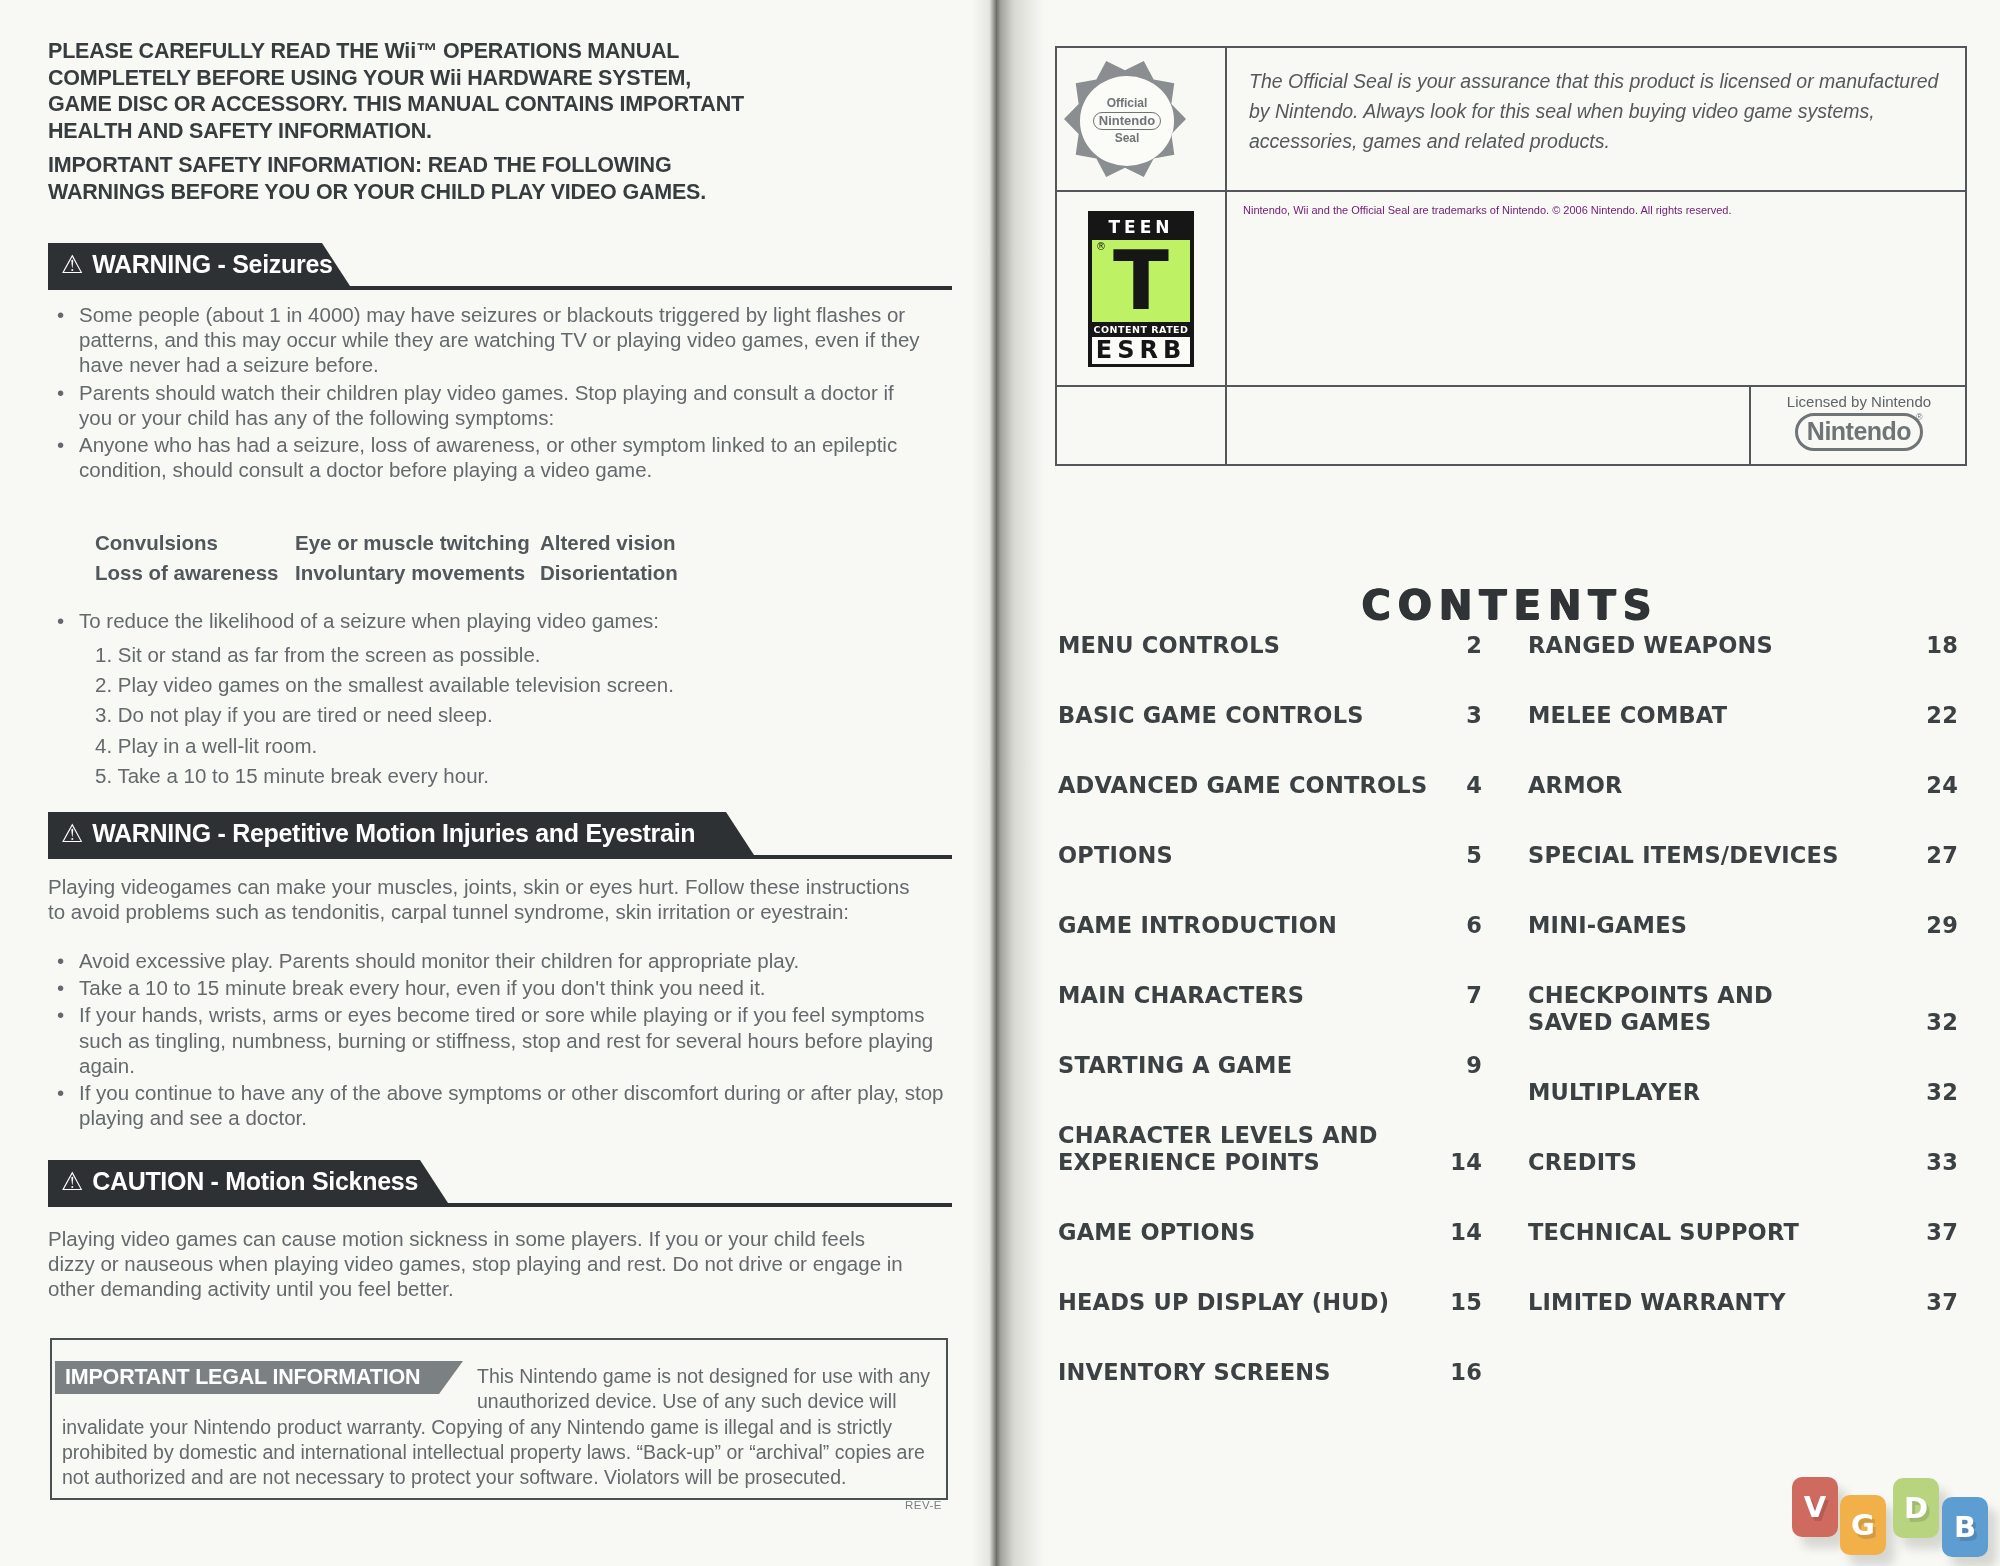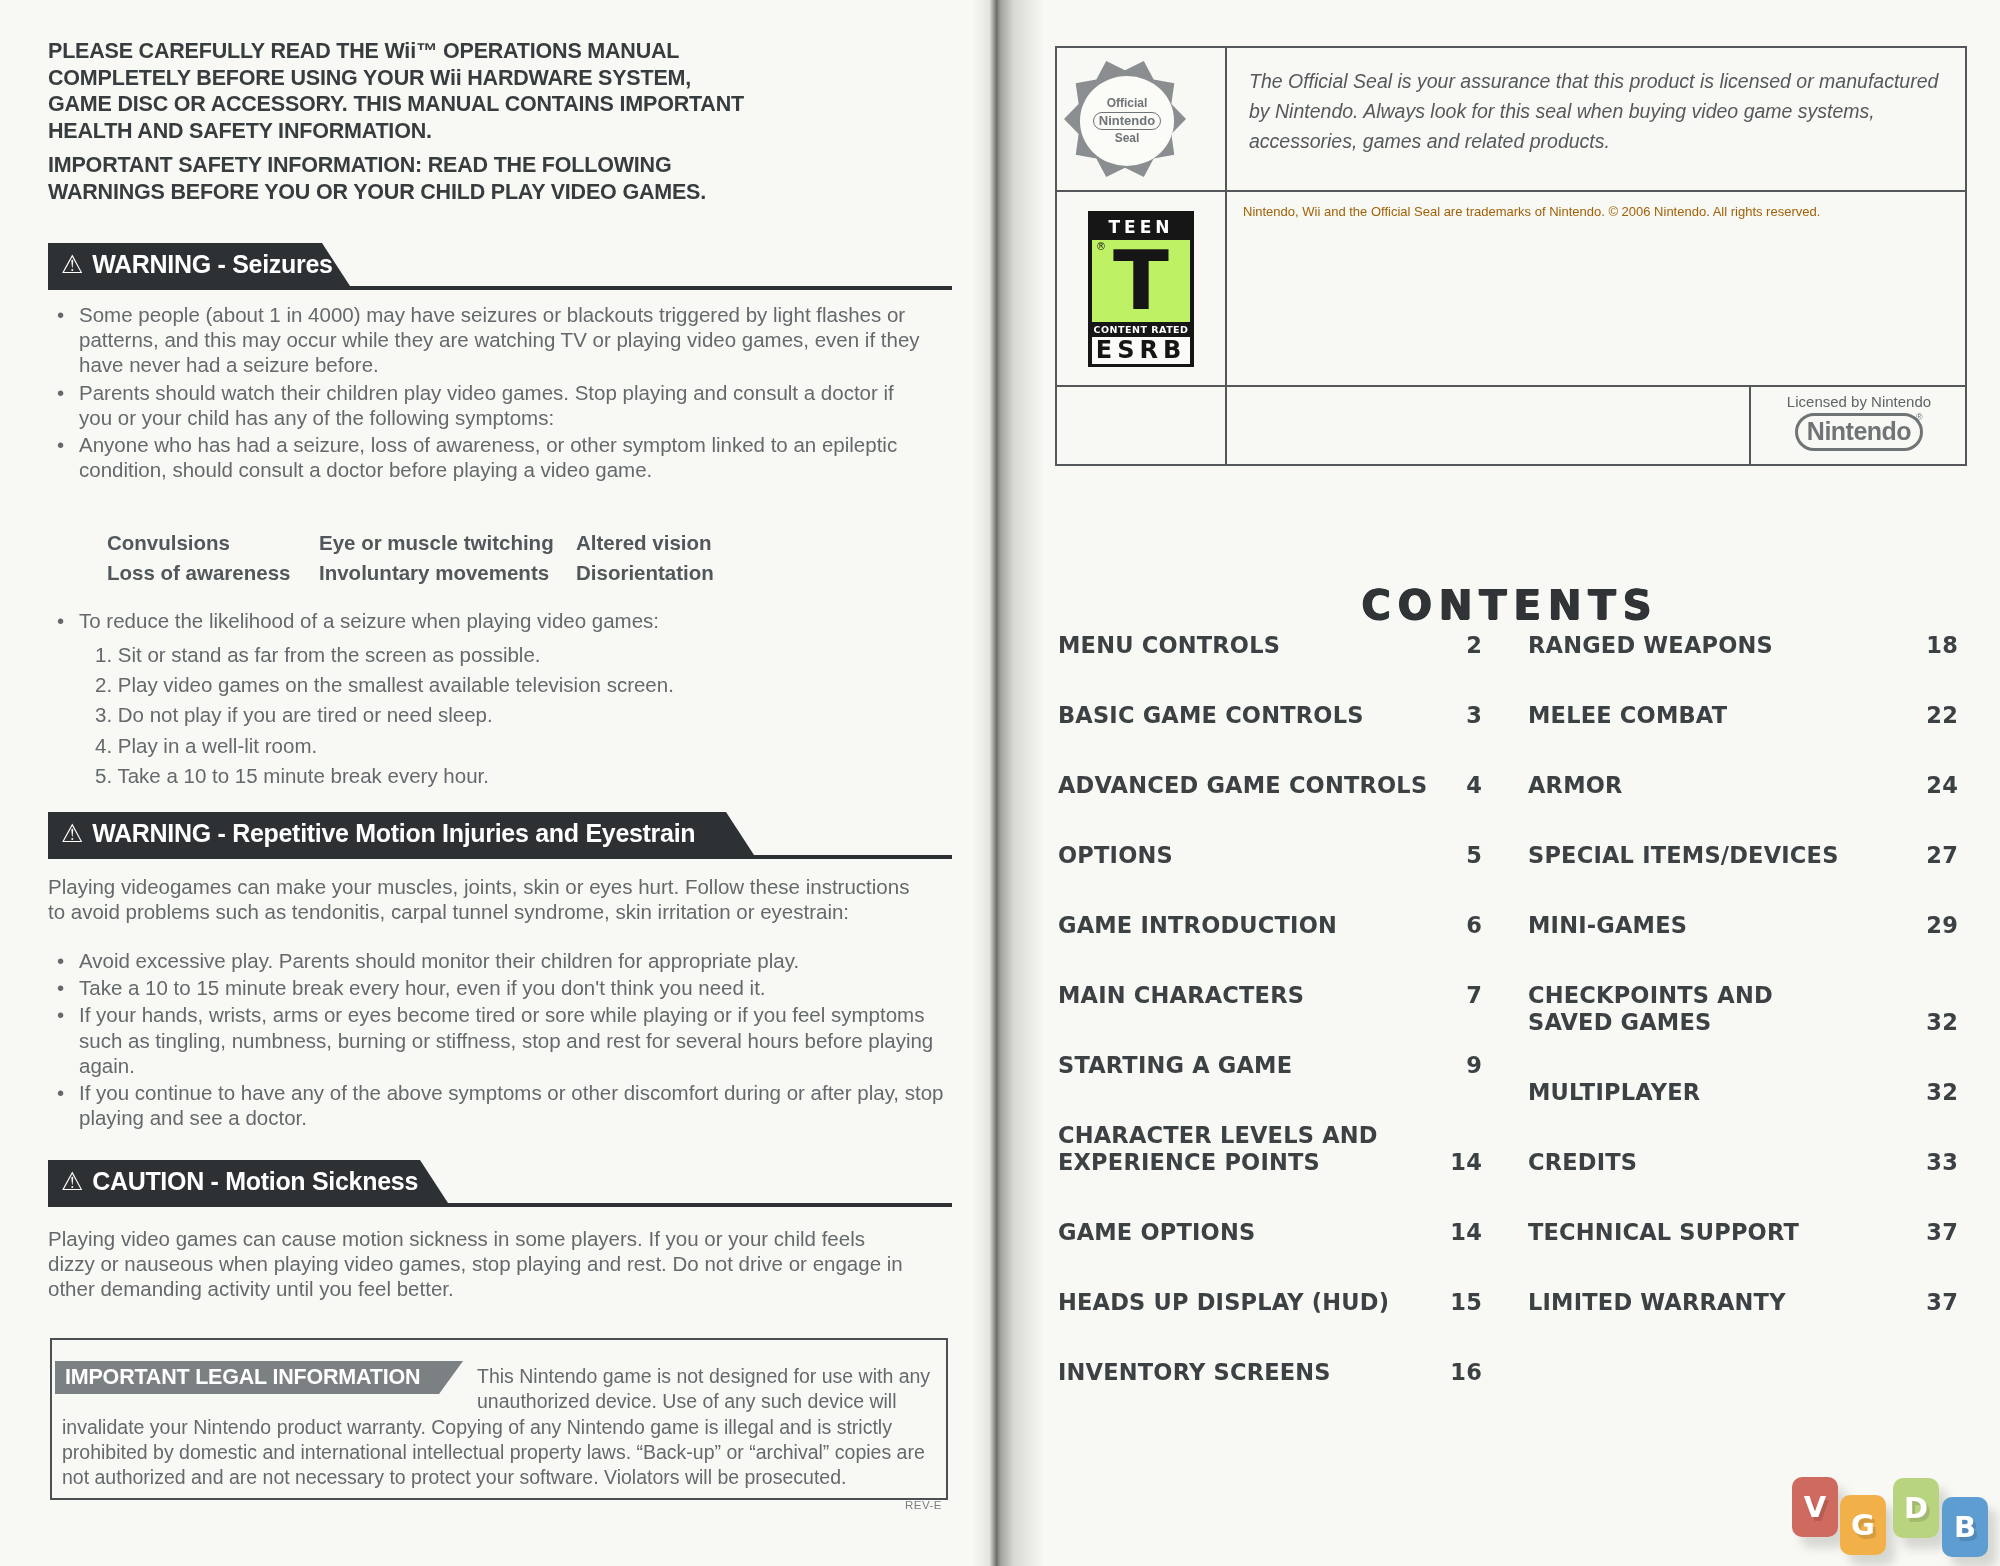--- a/index.html
+++ b/index.html
@@ -50,21 +50,21 @@
   .body-text{font-size:20.5px;line-height:1.23;color:#64696c;}
   ul.bullets{list-style:none;margin:0;padding:0;}
   ul.bullets li{position:relative;padding-left:31px;margin-bottom:2px;}
   ul.bullets li::before{content:"\2022";position:absolute;left:9px;top:0;}
 
   .bullets-1{position:absolute;left:48px;top:302px;width:878px;}
   .symptoms{
     position:absolute;left:95px;top:528px;display:flex;
     font-weight:bold;font-size:20.5px;color:#51575a;line-height:1.45;
   }
-  .symptoms .col{white-space:pre-line;margin-left:12px;}
+  .symptoms .col{white-space:pre-line;}
   .symptoms .c1{width:200px;}
   .symptoms .c2{width:245px;}
 
   .reduce{position:absolute;left:48px;top:608px;width:878px;}
   .steps{position:absolute;left:95px;top:640px;width:820px;
     font-size:20.5px;line-height:1.475;color:#64696c;white-space:pre-line;}
 
   .banner-row-2{top:812px;}
   .rmi-intro{position:absolute;left:48px;top:874px;width:880px;}
   .bullets-2{position:absolute;left:48px;top:948px;width:896px;}
@@ -112,21 +112,21 @@
   }
   .star .cap{border:1.5px solid #6f7477;border-radius:10px;padding:0 5px;font-size:13px;margin:1px 0;}
   .star .reg{position:absolute;right:2%;bottom:4%;font-size:9px;color:#6f7477;background:transparent;}
 
   .seal-text{
     position:absolute;left:192px;top:18px;width:690px;
     font-style:italic;font-size:19.5px;line-height:1.55;color:#55595c;
   }
   .tm-text{
     position:absolute;left:186px;top:156px;width:700px;
-    font-size:13px;color:#a16207;
+    font-size:11px;color:#701a75;
   }
 
   .esrb-cell{position:absolute;left:0;top:144px;width:168px;height:193px;
     display:flex;align-items:center;justify-content:center;}
   .esrb{
     width:106px;height:156px;background:#bef264;border:4px solid #161616;
     box-sizing:border-box;display:flex;flex-direction:column;
     font-family:"DejaVu Sans",sans-serif;
   }
   .esrb .band{background:#161616;color:#ffffff;text-align:center;font-weight:bold;}

